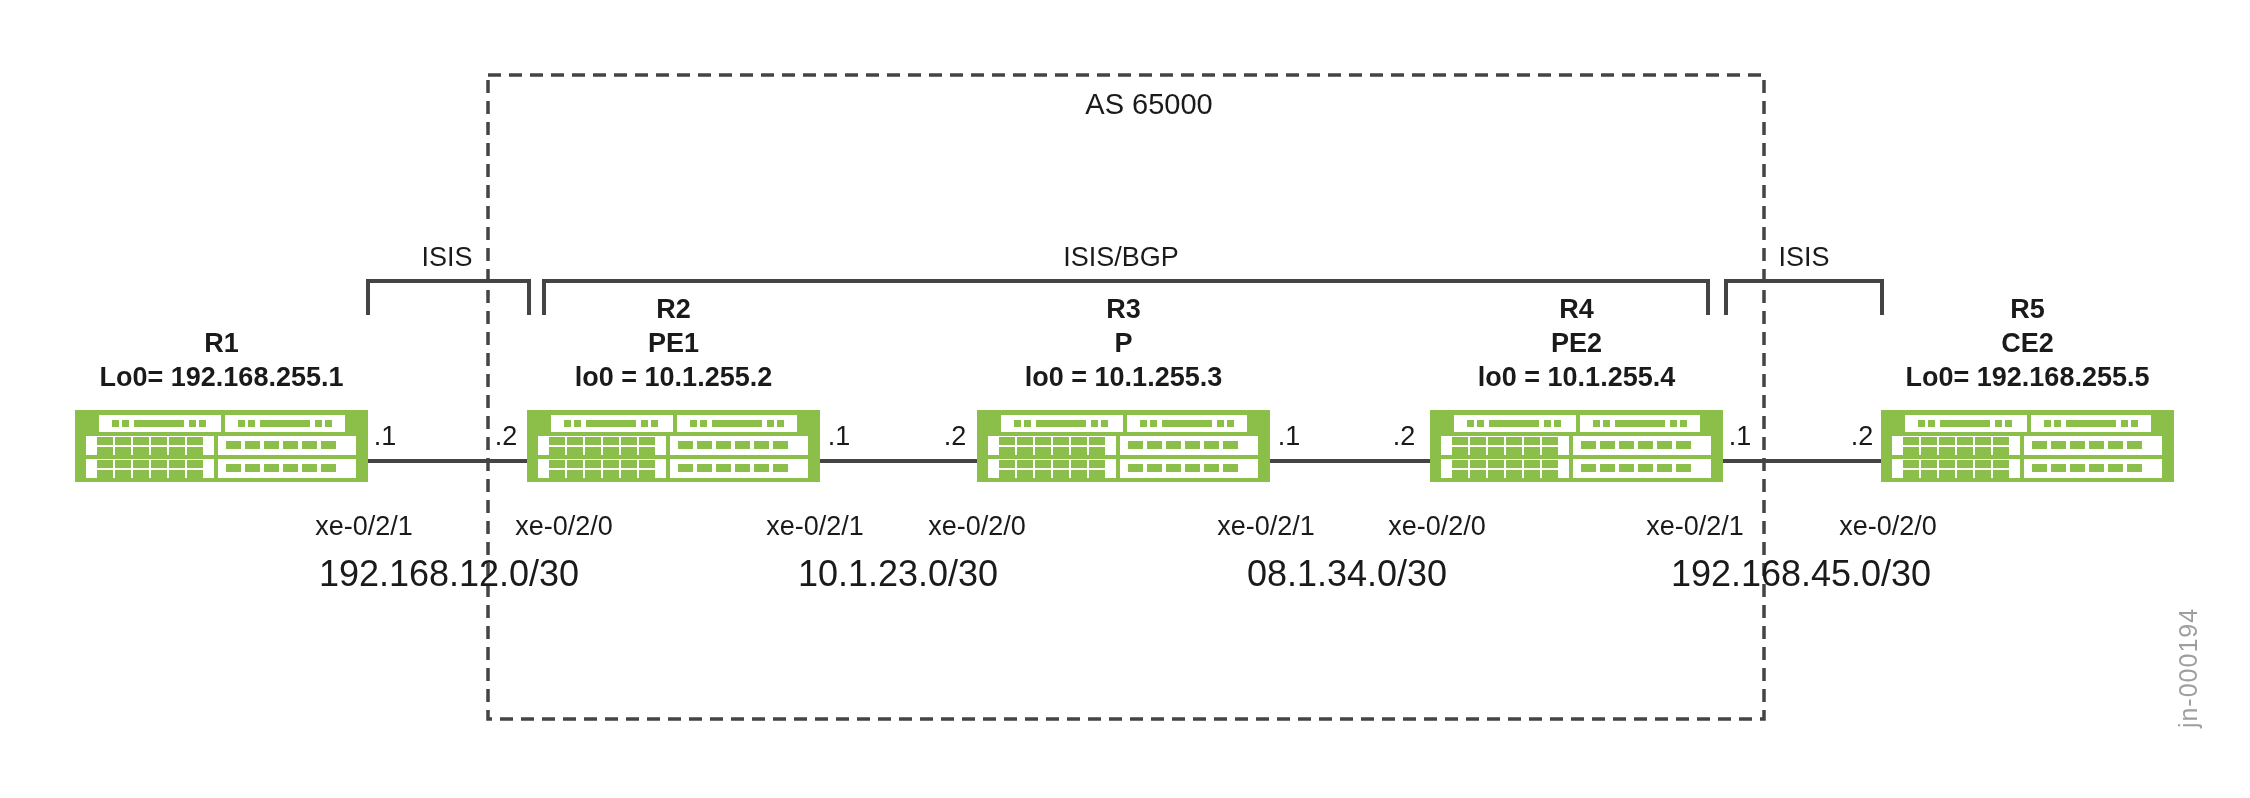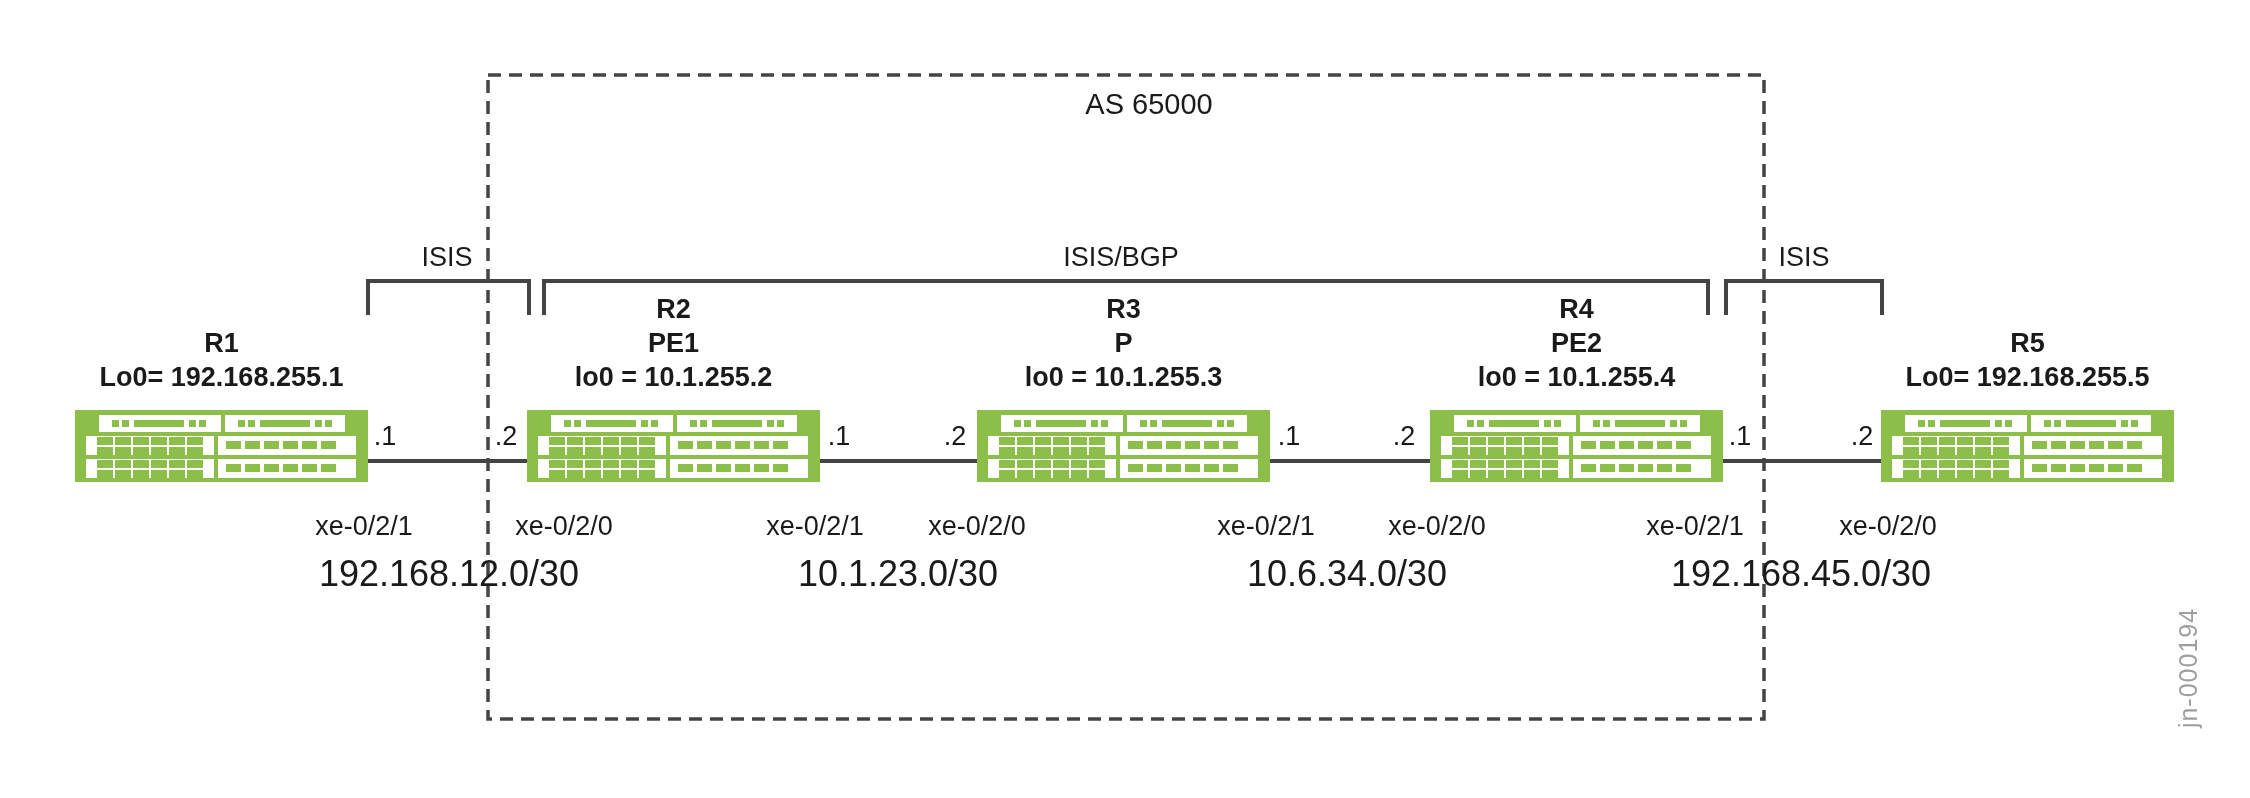--- a/index.html
+++ b/index.html
@@ -194,20 +194,21 @@
       <div>lo0 = 10.1.255.4</div>
     </div>
     <svg class="chassis" width="293" height="72">
         <use href="#router-chassis"></use>
       </svg>
   </div>
 
   <div class="router" style="left:1881px">
     <div class="rlabels">
       <div>R5</div>
+      <div>CE2</div>
       <div>Lo0= 192.168.255.5</div>
     </div>
     <svg class="chassis" width="293" height="72">
         <use href="#router-chassis"></use>
       </svg>
   </div>
 
   <span class="lbl octet" style="left:385px">.1</span>
   <span class="lbl octet" style="left:506px">.2</span>
   <span class="lbl octet" style="left:839px">.1</span>
@@ -221,18 +222,18 @@
   <span class="lbl iface" style="left:564px">xe-0/2/0</span>
   <span class="lbl iface" style="left:815px">xe-0/2/1</span>
   <span class="lbl iface" style="left:977px">xe-0/2/0</span>
   <span class="lbl iface" style="left:1266px">xe-0/2/1</span>
   <span class="lbl iface" style="left:1437px">xe-0/2/0</span>
   <span class="lbl iface" style="left:1695px">xe-0/2/1</span>
   <span class="lbl iface" style="left:1888px">xe-0/2/0</span>
 
   <span class="lbl subnet" style="left:449px">192.168.12.0/30</span>
   <span class="lbl subnet" style="left:898px">10.1.23.0/30</span>
-  <span class="lbl subnet" style="left:1347px">10.6.34.0/30</span>
+  <span class="lbl subnet" style="left:1347px">08.1.34.0/30</span>
   <span class="lbl subnet" style="left:1801px">192.168.45.0/30</span>
 
   <span class="watermark">jn-000194</span>
 
 </div>
 
 </body></html>

